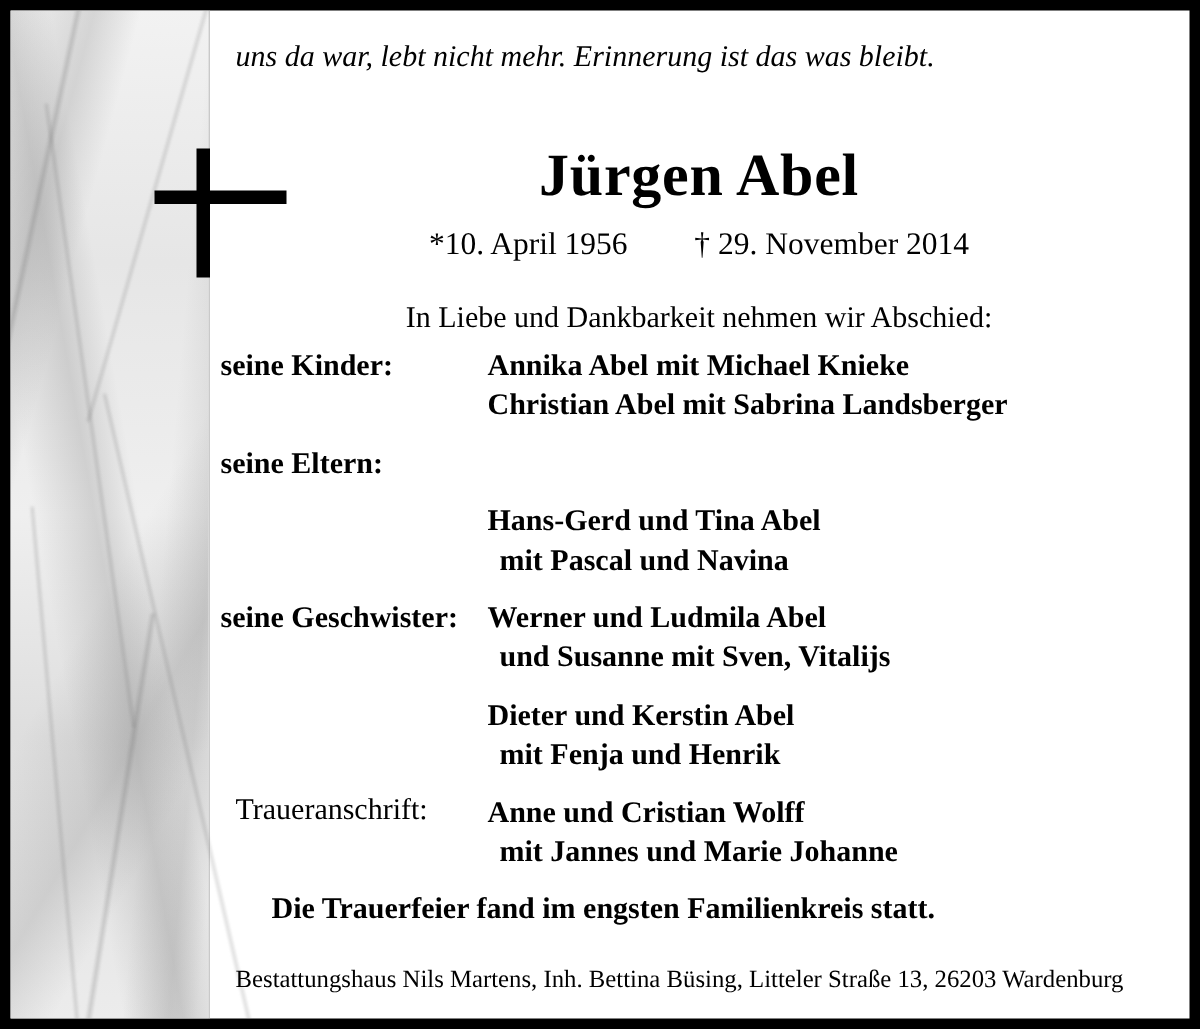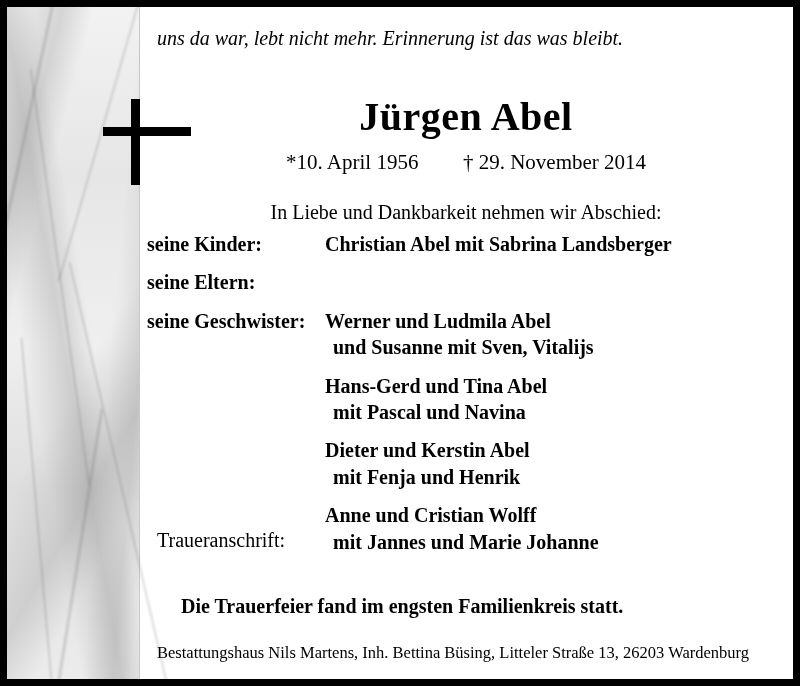--- a/index.html
+++ b/index.html
@@ -209,47 +209,48 @@
       <span>† 29. November 2014</span>
     </div>
 
     <div class="intro">In Liebe und Dankbarkeit nehmen wir Abschied:</div>
 
     <div class="family">
 
       <div class="fam-row">
         <div class="fam-label">seine Kinder:</div>
         <div class="fam-names">
+          <div>Annika Abel mit Michael Knieke</div>
           <div>Christian Abel mit Sabrina Landsberger</div>
         </div>
       </div>
 
       <div class="fam-row spaced">
         <div class="fam-label">seine Eltern:</div>
+      </div>
+
+      <div class="fam-row spaced">
+        <div class="fam-label"></div>
+        <div class="fam-names">
+          <div>Hans-Gerd und Tina Abel</div>
+          <div class="indent">mit Pascal und Navina</div>
+        </div>
       </div>
 
       <div class="fam-row spaced">
         <div class="fam-label">seine Geschwister:</div>
         <div class="fam-names">
           <div>Werner und Ludmila Abel</div>
           <div class="indent">und Susanne mit Sven, Vitalijs</div>
         </div>
       </div>
 
       <div class="fam-row spaced">
         <div class="fam-label"></div>
         <div class="fam-names">
-          <div>Hans-Gerd und Tina Abel</div>
-          <div class="indent">mit Pascal und Navina</div>
-        </div>
-      </div>
-
-      <div class="fam-row spaced">
-        <div class="fam-label"></div>
-        <div class="fam-names">
           <div>Dieter und Kerstin Abel</div>
           <div class="indent">mit Fenja und Henrik</div>
         </div>
       </div>
 
       <div class="fam-row spaced">
         <div class="fam-label"></div>
         <div class="fam-names">
           <div>Anne und Cristian Wolff</div>
           <div class="indent">mit Jannes und Marie Johanne</div>

